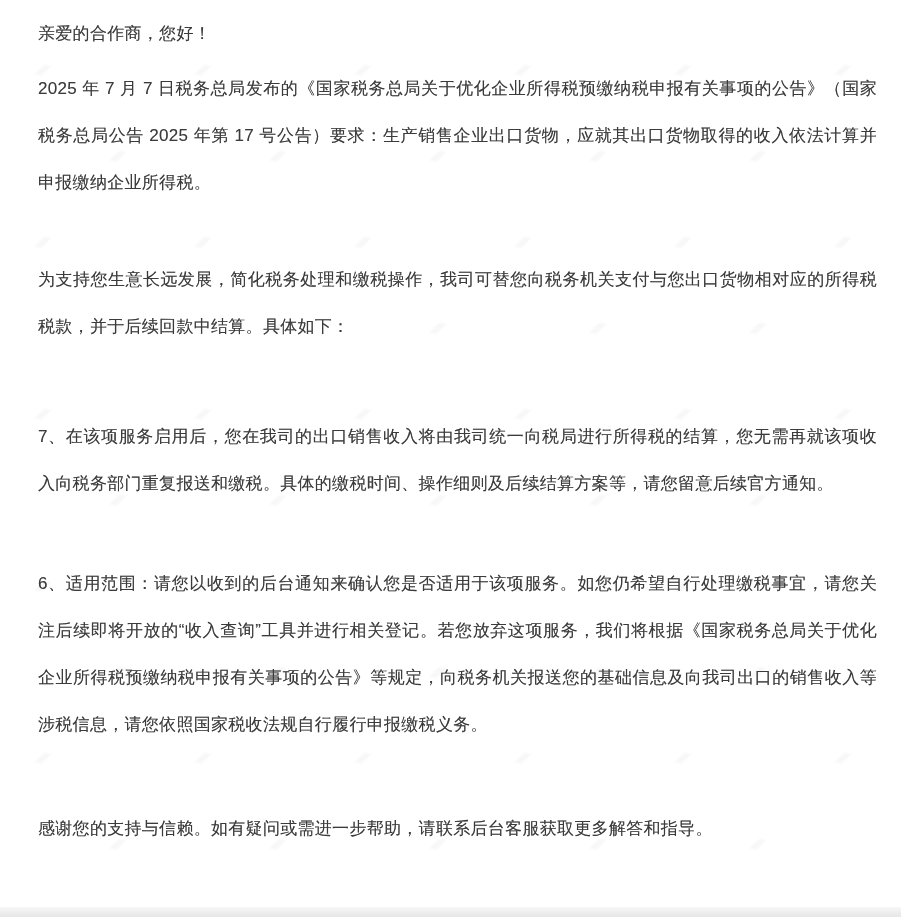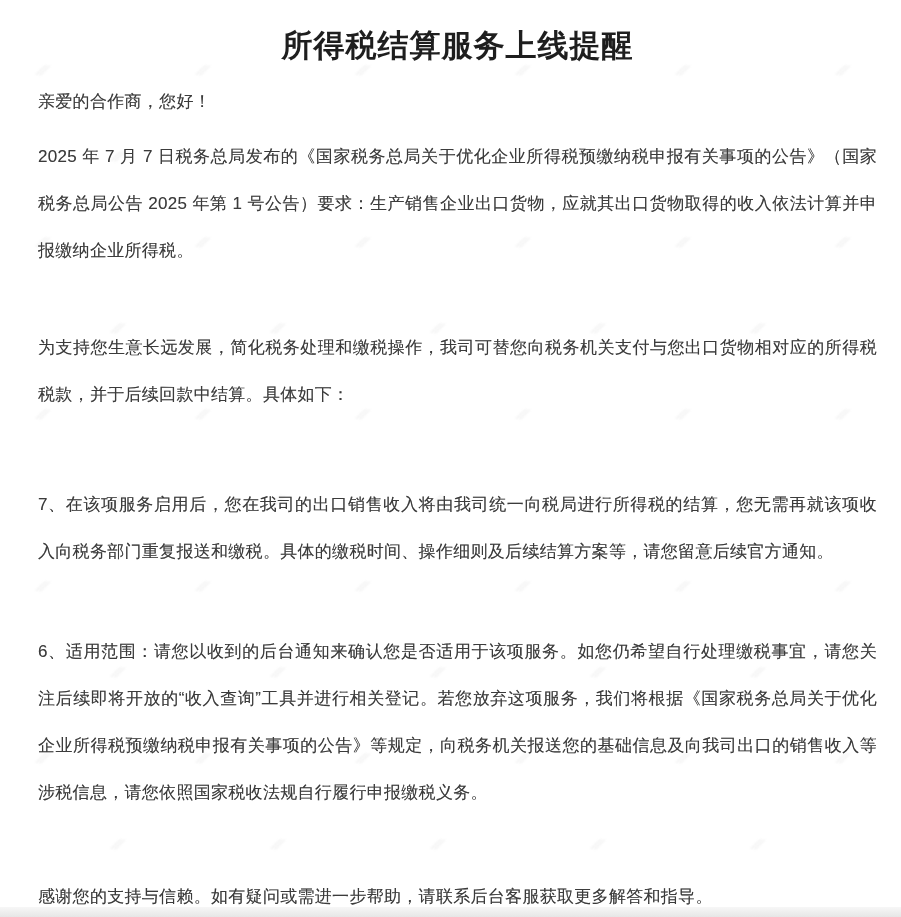--- a/index.html
+++ b/index.html
@@ -134,25 +134,24 @@
       <span class="watermark-mark" style="left: 840px; top: 750px;">∕∕</span>
       <span class="watermark-mark" style="left: 115px; top: 836px;">∕∕</span>
       <span class="watermark-mark" style="left: 275px; top: 836px;">∕∕</span>
       <span class="watermark-mark" style="left: 435px; top: 836px;">∕∕</span>
       <span class="watermark-mark" style="left: 595px; top: 836px;">∕∕</span>
       <span class="watermark-mark" style="left: 755px; top: 836px;">∕∕</span>
     </div>
 
   <div class="content">
 
-    <h1 class="doc-title">所得税结算服务上线提醒</h1>
 
     <p class="para greeting">亲爱的合作商，您好！</p>
 
-    <p class="para announce">2025 年 7 月 7 日税务总局发布的《国家税务总局关于优化企业所得税预缴纳税申报有关事项的公告》（国家税务总局公告 2025 年第 1 号公告）要求：生产销售企业出口货物，应就其出口货物取得的收入依法计算并申报缴纳企业所得税。</p>
+    <p class="para announce">2025 年 7 月 7 日税务总局发布的《国家税务总局关于优化企业所得税预缴纳税申报有关事项的公告》（国家税务总局公告 2025 年第 17 号公告）要求：生产销售企业出口货物，应就其出口货物取得的收入依法计算并申报缴纳企业所得税。</p>
 
     <p class="para service">为支持您生意长远发展，简化税务处理和缴税操作，我司可替您向税务机关支付与您出口货物相对应的所得税税款，并于后续回款中结算。具体如下：</p>
 
     <p class="para item-1">7、在该项服务启用后，您在我司的出口销售收入将由我司统一向税局进行所得税的结算，您无需再就该项收入向税务部门重复报送和缴税。具体的缴税时间、操作细则及后续结算方案等，请您留意后续官方通知。</p>
 
     <p class="para item-2">6、适用范围：请您以收到的后台通知来确认您是否适用于该项服务。如您仍希望自行处理缴税事宜，请您关注后续即将开放的“收入查询”工具并进行相关登记。若您放弃这项服务，我们将根据《国家税务总局关于优化企业所得税预缴纳税申报有关事项的公告》等规定，向税务机关报送您的基础信息及向我司出口的销售收入等涉税信息，请您依照国家税收法规自行履行申报缴税义务。</p>
 
     <p class="para closing">感谢您的支持与信赖。如有疑问或需进一步帮助，请联系后台客服获取更多解答和指导。</p>
 
   </div>

